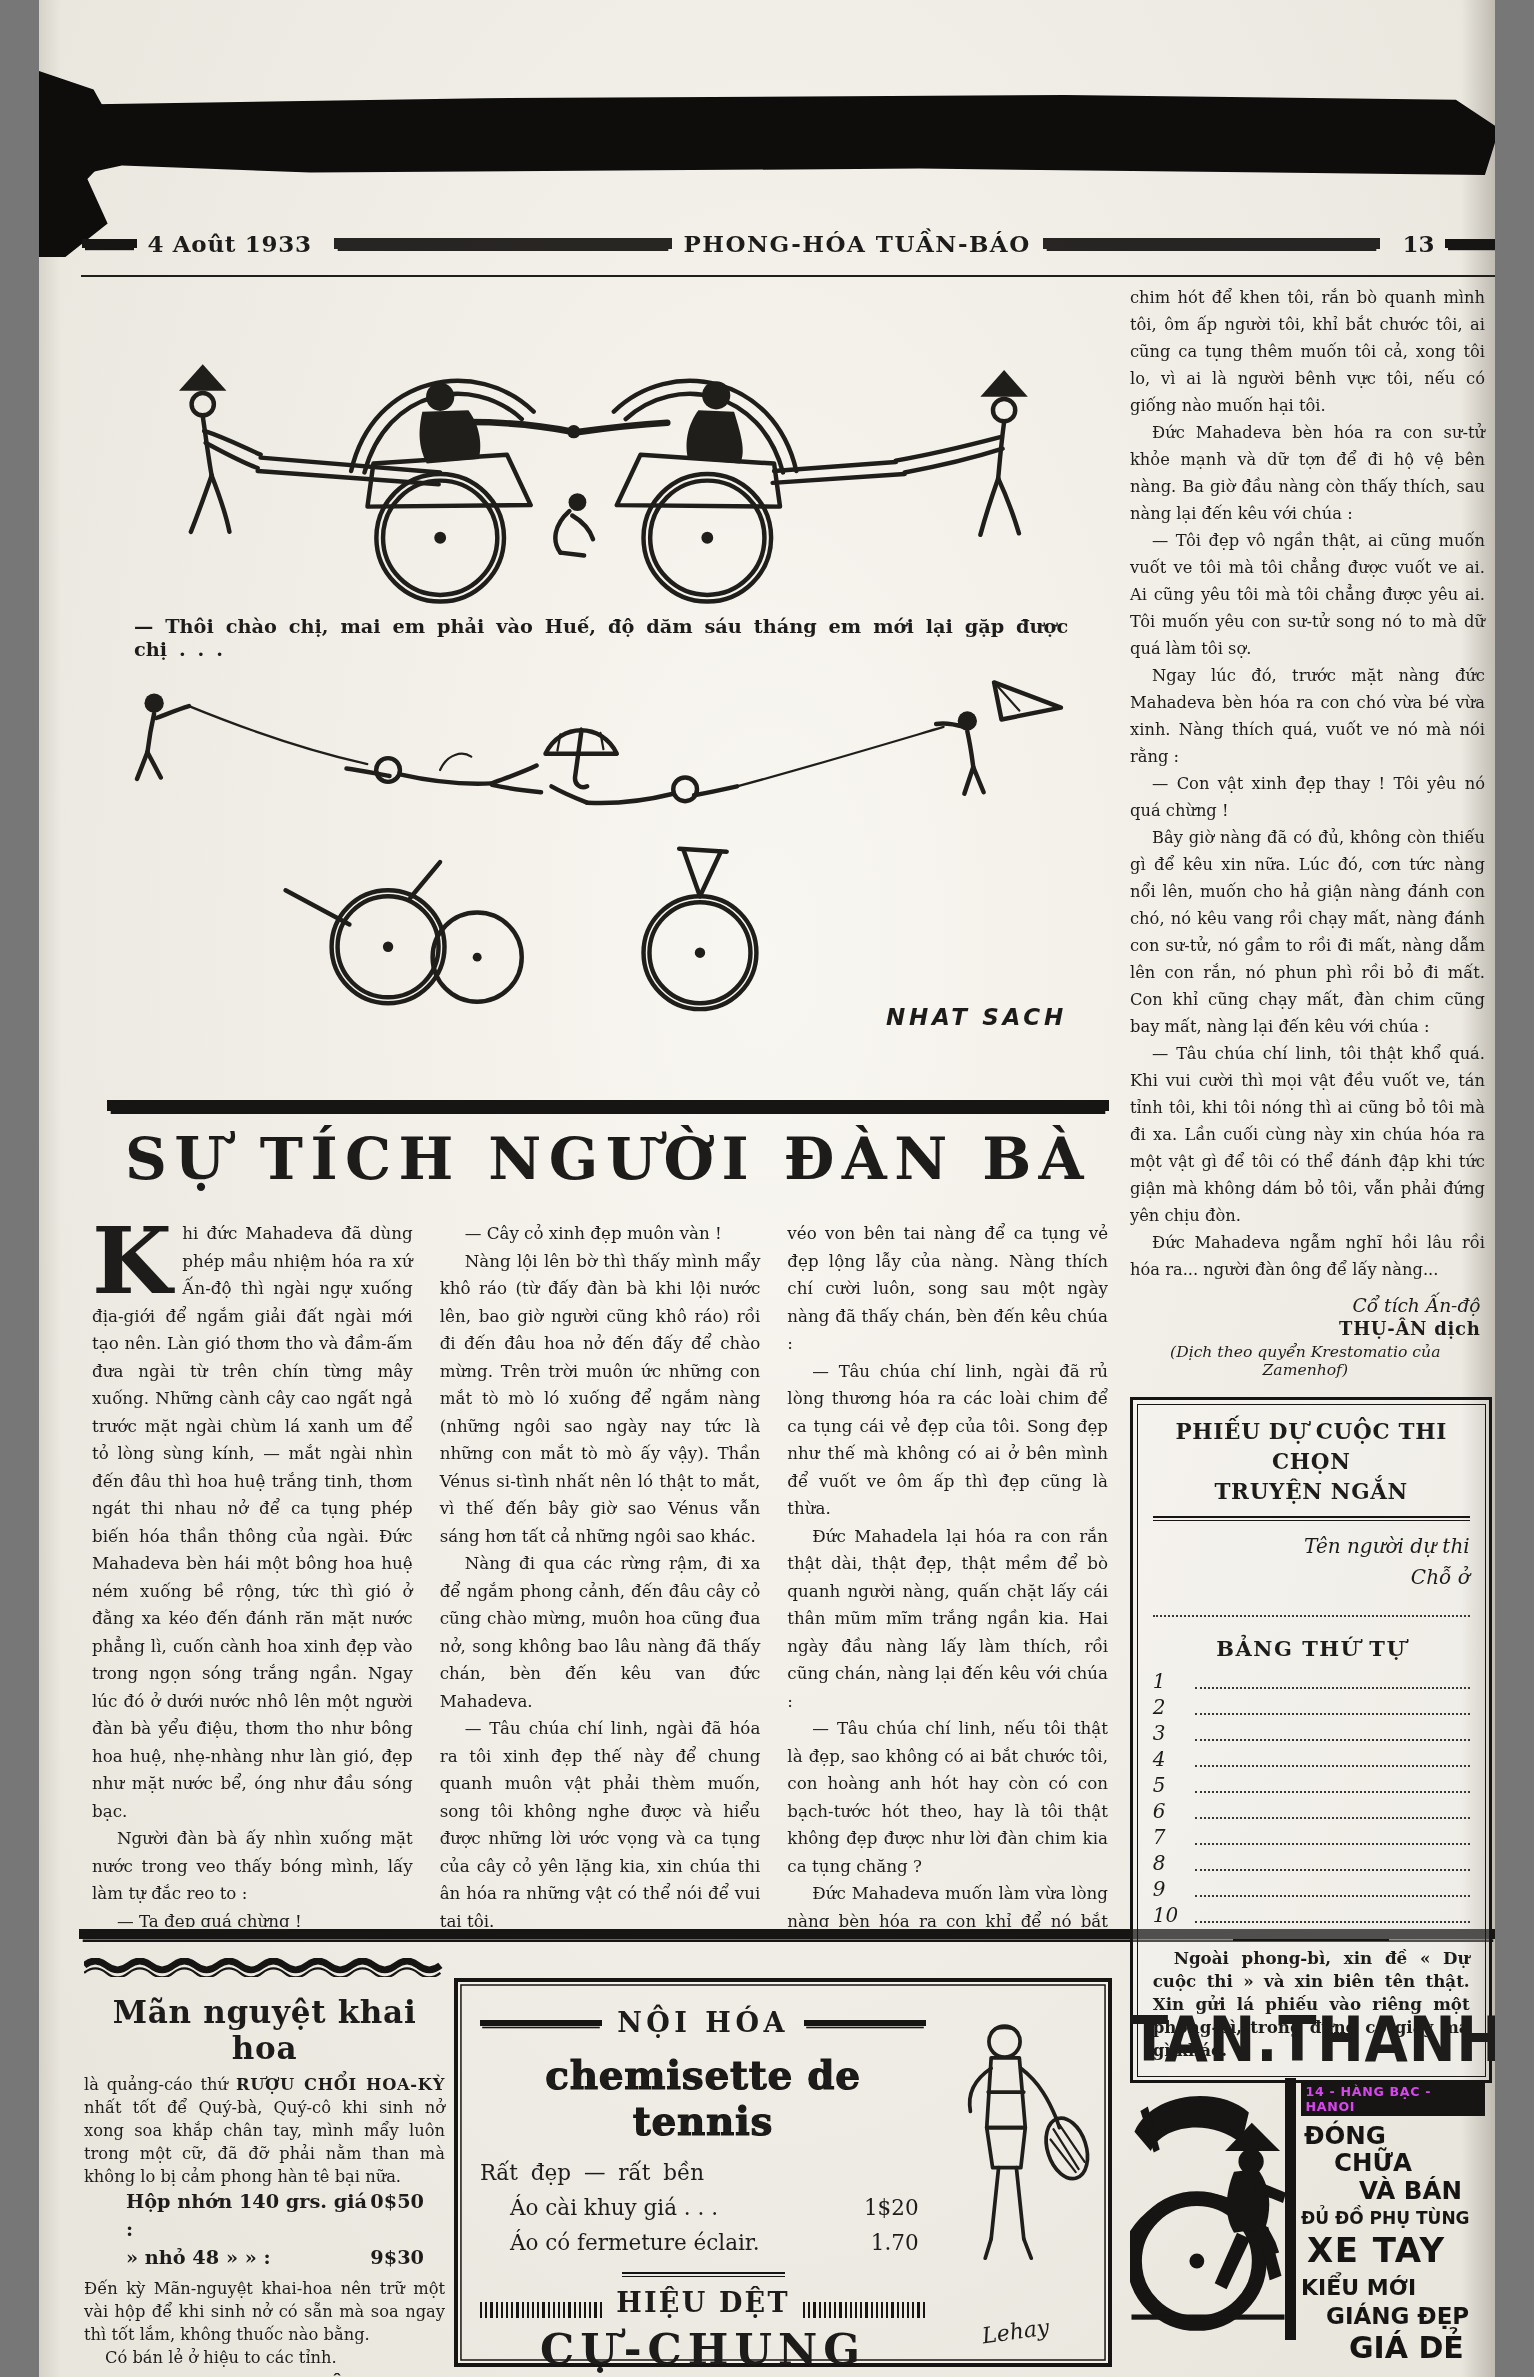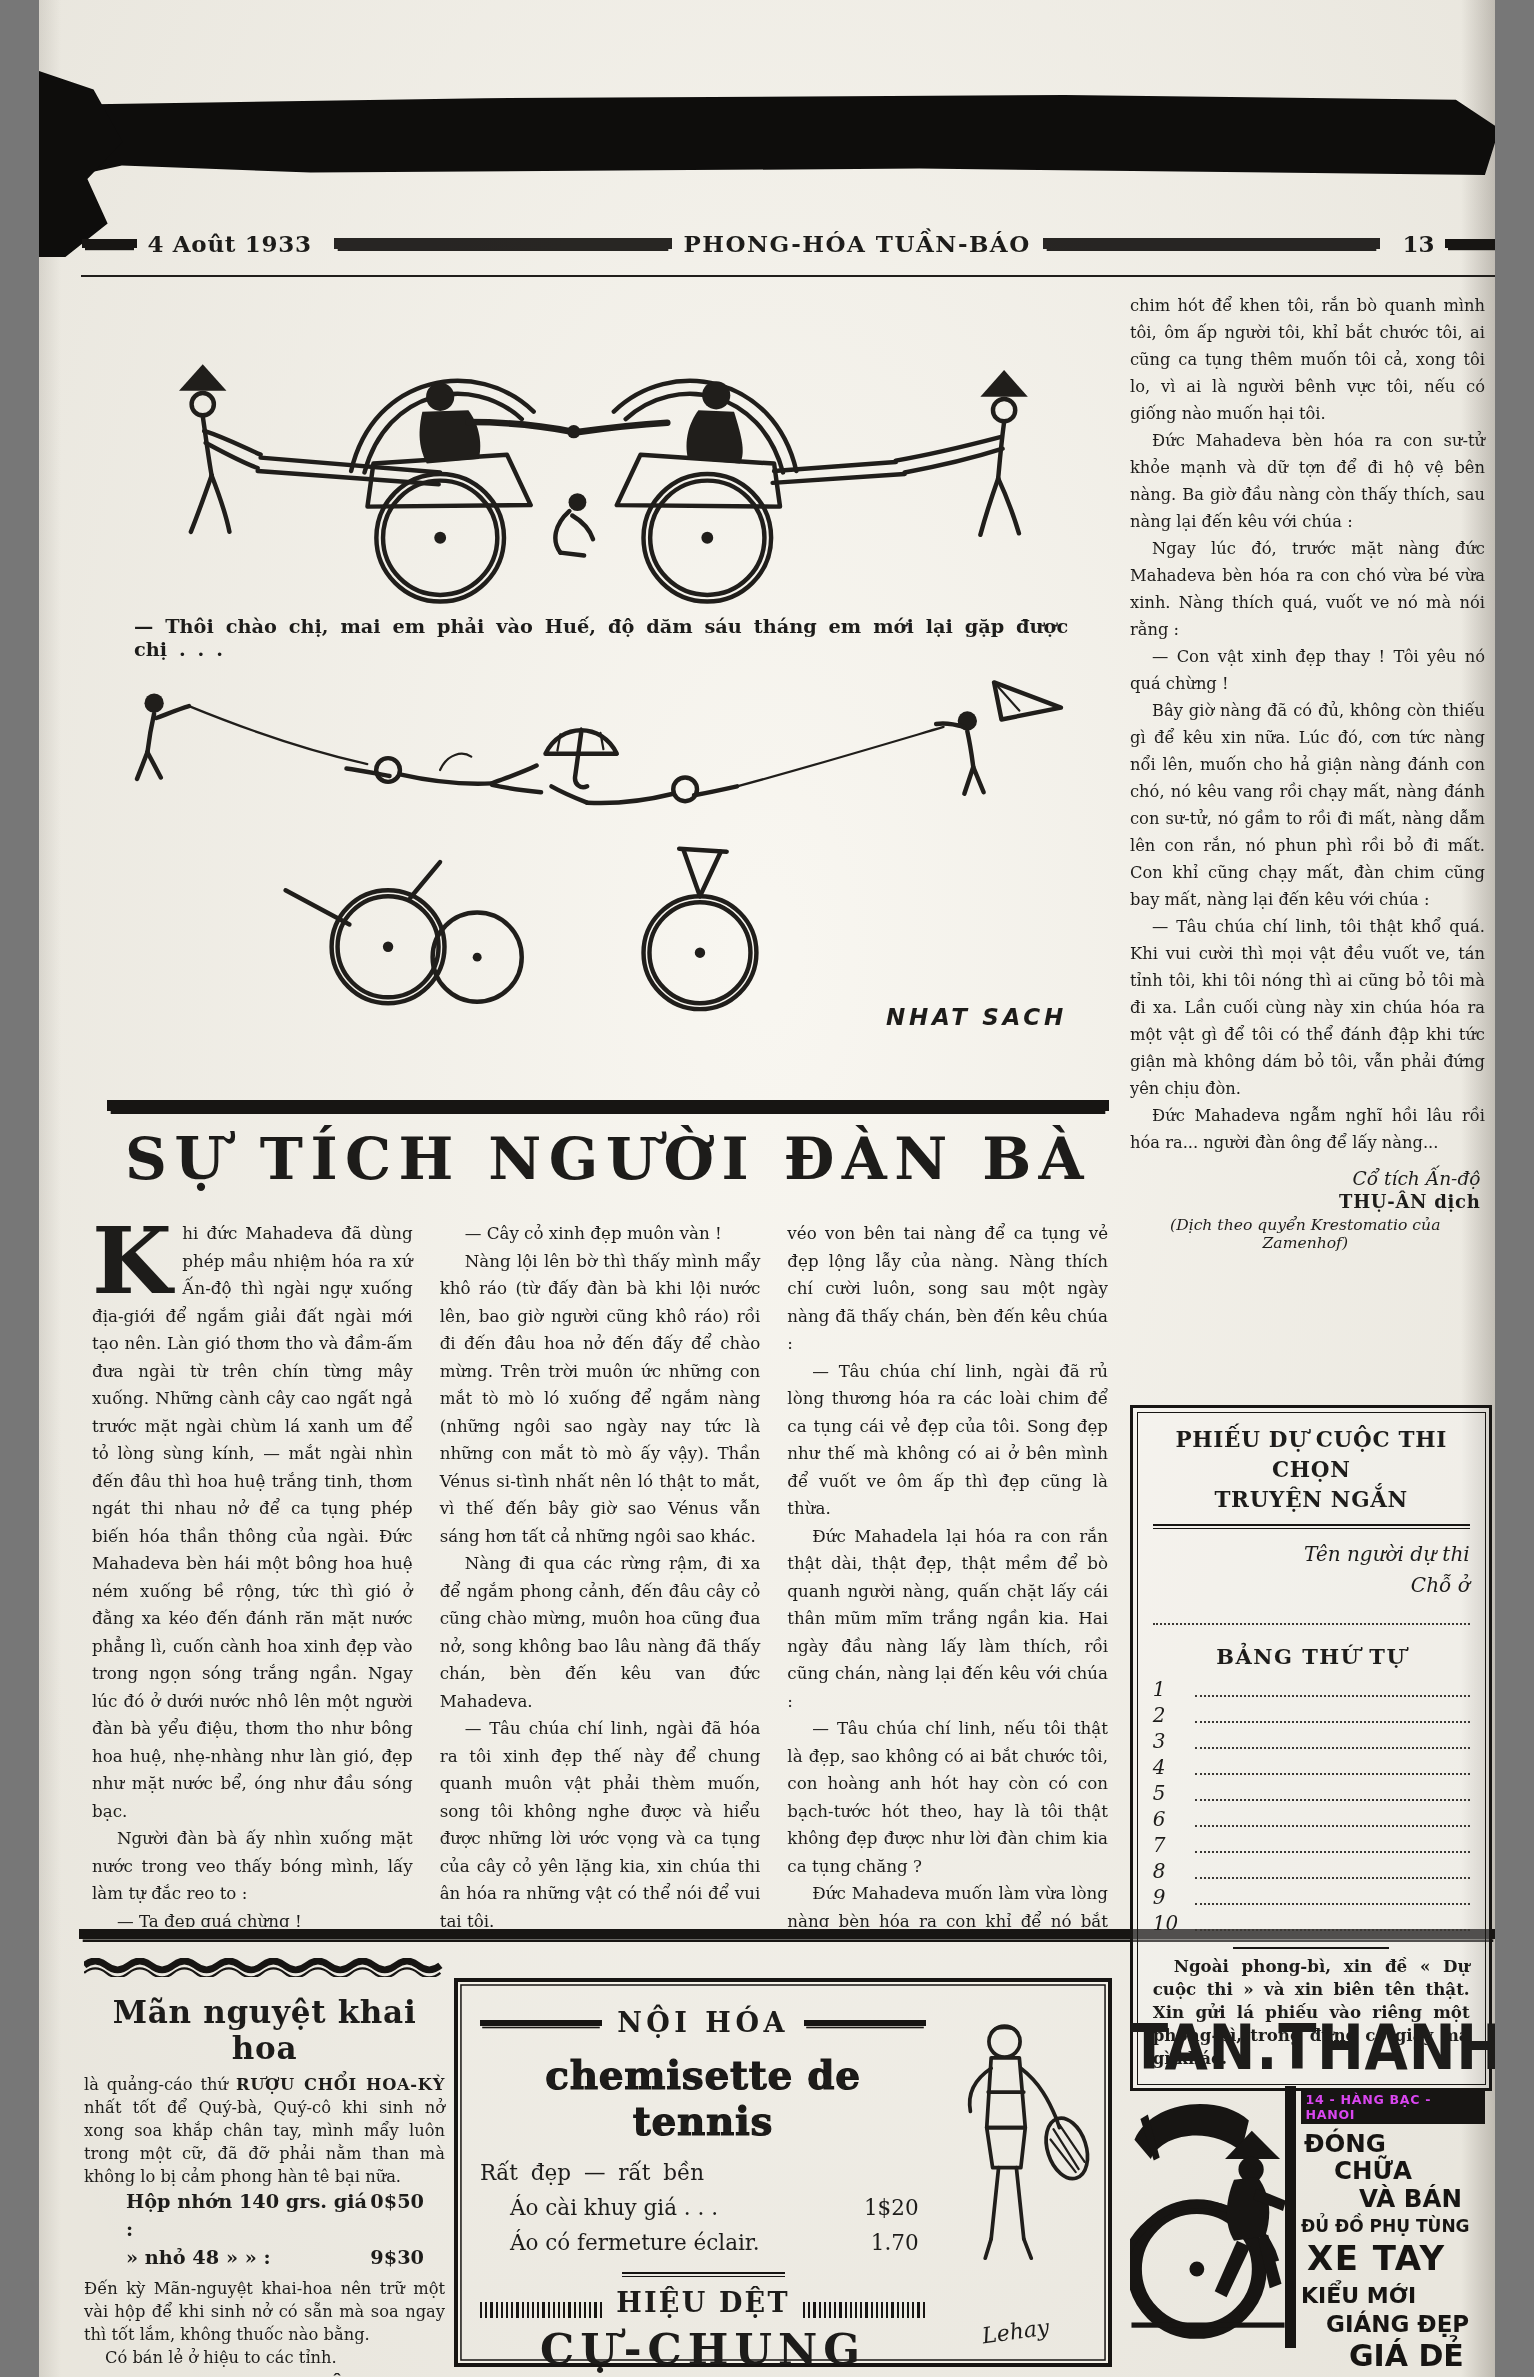--- a/index.html
+++ b/index.html
@@ -45,21 +45,21 @@
     font-size:16.7px;line-height:27.5px;text-align:justify;overflow:hidden;}
   .col{flex:1;}
   .col p{margin:0;text-indent:25px;}
   .col p.nofirst{text-indent:0;}
   .dropcap{float:left;font-weight:bold;font-size:92px;line-height:.78;padding:6px 10.4px 0 0;}
 
   .fullbar{position:absolute;left:40px;top:1929px;width:1418px;height:10.4px;background:#171513;
     box-shadow:0 6.7px 0 -3.7px #171513;}
 
   
-  .rightcol{position:absolute;left:1091px;top:292px;width:355px;}
+  .rightcol{position:absolute;left:1091px;top:284px;width:355px;}
   .rc-text{font-size:16.3px;line-height:27px;text-align:justify;}
   .rc-text p{margin:0;text-indent:22px;}
   .credit{margin-top:12px;padding-right:4.5px;text-align:right;}
   .credit-genre{font-style:italic;font-size:18.6px;}
   .credit-trans{font-weight:bold;font-size:18px;letter-spacing:0.7px;margin-top:1.5px;}
   .credit-src{font-size:15.6px;font-style:italic;text-align:center;margin-top:4.5px;}
 
   
   .contest{position:absolute;left:0;top:1113px;width:349px;border:3px solid #171513;padding:3.7px;background:rgba(255,255,255,.25);}
   .contest-in{border:1.5px solid #171513;padding:12px 15px 13.4px;}
@@ -277,20 +277,21 @@
 
     </div>
   </div>
 
   <div class="fullbar"></div>
 
   <div class="rightcol">
     <div class="rc-text">
       <p class="nofirst" style="text-indent:0;">chim hót để khen tôi, rắn bò quanh mình tôi, ôm ấp người tôi, khỉ bắt chước tôi, ai cũng ca tụng thêm muốn tôi cả, xong tôi lo, vì ai là người bênh vực tôi, nếu có giống nào muốn hại tôi.</p>
       <p>Đức Mahadeva bèn hóa ra con sư-tử khỏe mạnh và dữ tợn để đi hộ vệ bên nàng. Ba giờ đầu nàng còn thấy thích, sau nàng lại đến kêu với chúa :</p>
+      <p>— Tôi đẹp vô ngần thật, ai cũng muốn vuốt ve tôi mà tôi chẳng được vuốt ve ai. Ai cũng yêu tôi mà tôi chẳng được yêu ai. Tôi muốn yêu con sư-tử song nó to mà dữ quá làm tôi sợ.</p>
       <p>Ngay lúc đó, trước mặt nàng đức Mahadeva bèn hóa ra con chó vừa bé vừa xinh. Nàng thích quá, vuốt ve nó mà nói rằng :</p>
       <p>— Con vật xinh đẹp thay ! Tôi yêu nó quá chừng !</p>
       <p>Bây giờ nàng đã có đủ, không còn thiếu gì để kêu xin nữa. Lúc đó, cơn tức nàng nổi lên, muốn cho hả giận nàng đánh con chó, nó kêu vang rồi chạy mất, nàng đánh con sư-tử, nó gầm to rồi đi mất, nàng dẫm lên con rắn, nó phun phì rồi bỏ đi mất. Con khỉ cũng chạy mất, đàn chim cũng bay mất, nàng lại đến kêu với chúa :</p>
       <p>— Tâu chúa chí linh, tôi thật khổ quá. Khi vui cười thì mọi vật đều vuốt ve, tán tỉnh tôi, khi tôi nóng thì ai cũng bỏ tôi mà đi xa. Lần cuối cùng này xin chúa hóa ra một vật gì để tôi có thể đánh đập khi tức giận mà không dám bỏ tôi, vẫn phải đứng yên chịu đòn.</p>
       <p>Đức Mahadeva ngẫm nghĩ hồi lâu rồi hóa ra... người đàn ông để lấy nàng...</p>
     </div>
     <div class="credit">
       <div class="credit-genre">Cổ tích Ấn-độ</div>
       <div class="credit-trans">THỤ-ÂN dịch</div>
       <div class="credit-src">(Dịch theo quyển Krestomatio của Zamenhof)</div>

